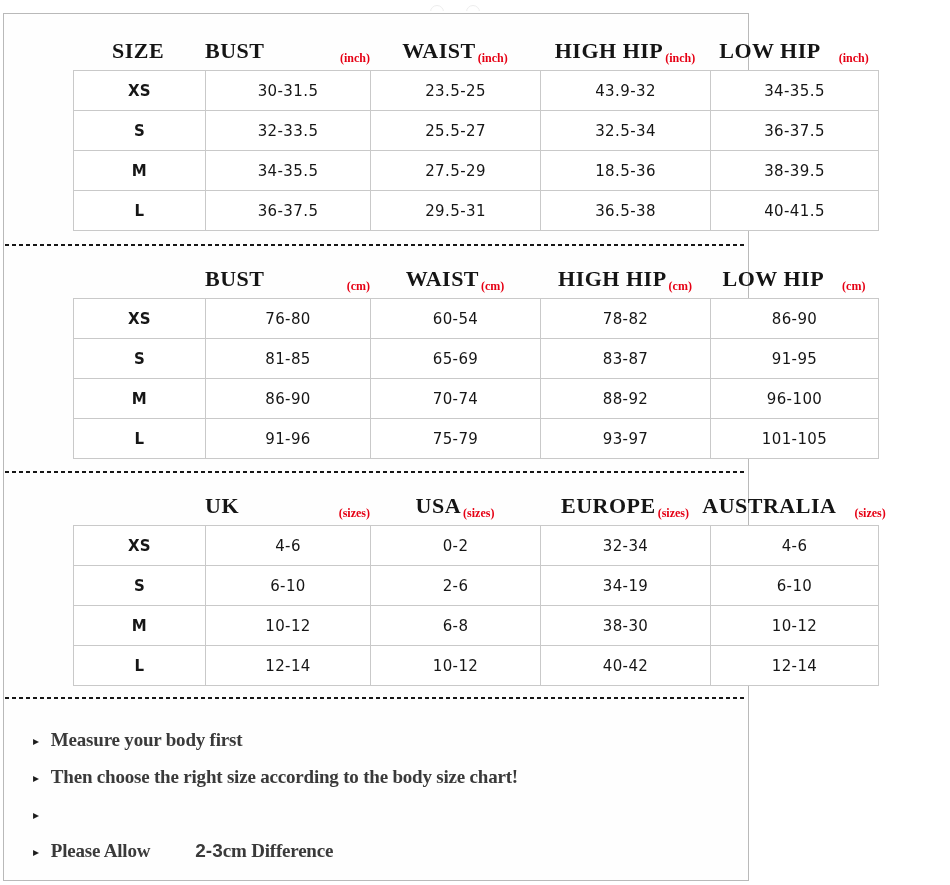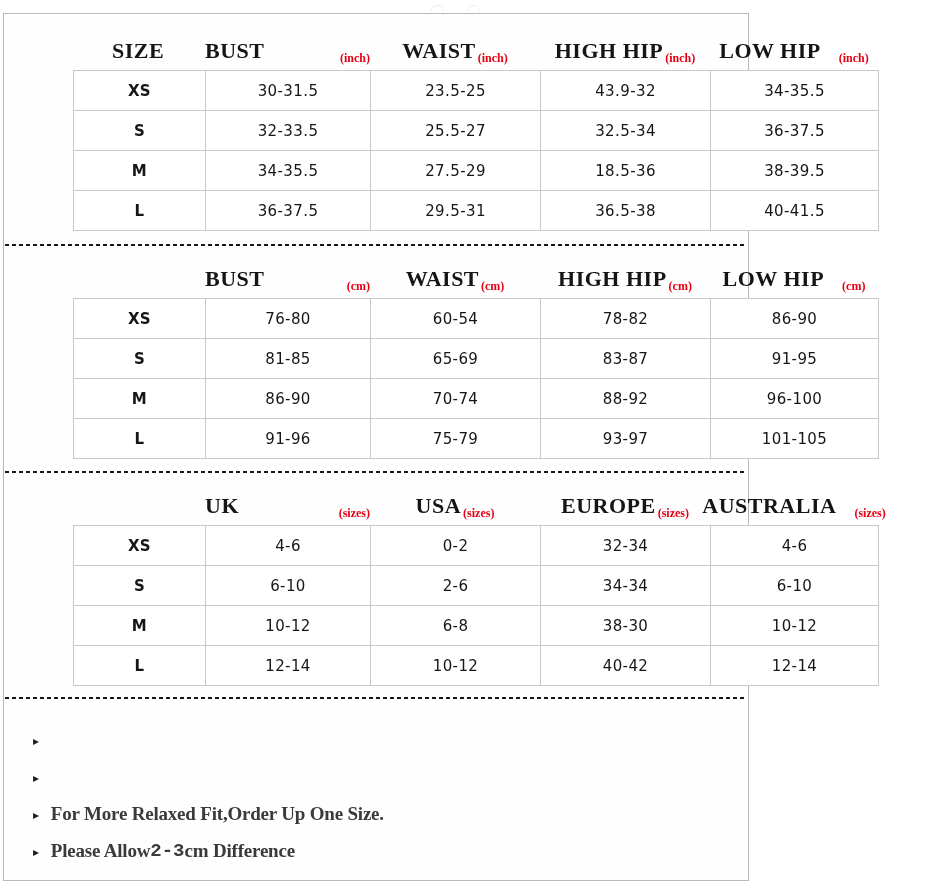--- a/index.html
+++ b/index.html
@@ -76,22 +76,22 @@
   .note{
     display:flex;align-items:center;height:37px;
     font-family:"Liberation Serif", serif;font-weight:700;
     font-size:19px;letter-spacing:-0.2px;color:var(--note);
   }
   .bullet{
     font-family:"DejaVu Sans", sans-serif;font-size:12px;color:#1c1c1c;
     margin-right:12px;transform:translateY(1px);
   }
   .hl{
-    font-family:Liberation Mono, monospace;font-weight:700;
-    font-size:19px;letter-spacing:0;color:var(--note);
+    font-family:Liberation Sans, sans-serif;font-weight:700;
+    font-size:19px;letter-spacing:0;color:var(--note);margin-left:45px;
   }
 </style>
 </head>
 <body>
 
 <div class="sheet">
   <div class="top-crop"><i></i><i></i></div>
 
   <div class="frame">
 
@@ -263,21 +263,21 @@
             <td class="size-cell">XS</td>
             <td>4-6</td>
             <td>0-2</td>
             <td>32-34</td>
             <td>4-6</td>
           </tr>
           <tr>
             <td class="size-cell">S</td>
             <td>6-10</td>
             <td>2-6</td>
-            <td>34-34</td>
+            <td>34-19</td>
             <td>6-10</td>
           </tr>
           <tr>
             <td class="size-cell">M</td>
             <td>10-12</td>
             <td>6-8</td>
             <td>38-30</td>
             <td>10-12</td>
           </tr>
           <tr>
@@ -289,31 +289,32 @@
           </tr>
         </tbody>
       </table>
     </section>
 
     <div class="dashed-sep sep-c"></div>
 
     <div class="notes">
       <div class="note">
         <span class="bullet">▸</span>
+        <span>Measure your body first</span>
           <span class="hl"></span>
           <span></span>
       </div>
       <div class="note">
         <span class="bullet">▸</span>
+        <span>Then choose the right size according to the body size chart!</span>
           <span class="hl"></span>
           <span></span>
       </div>
       <div class="note">
         <span class="bullet">▸</span>
-        <span>For More Relaxed Fit,Order Up One Size.</span>
           <span class="hl"></span>
           <span></span>
       </div>
       <div class="note">
         <span class="bullet">▸</span>
         <span>Please Allow </span>
           <span class="hl">2-3</span>
           <span>cm Difference</span>
       </div>
     </div>

